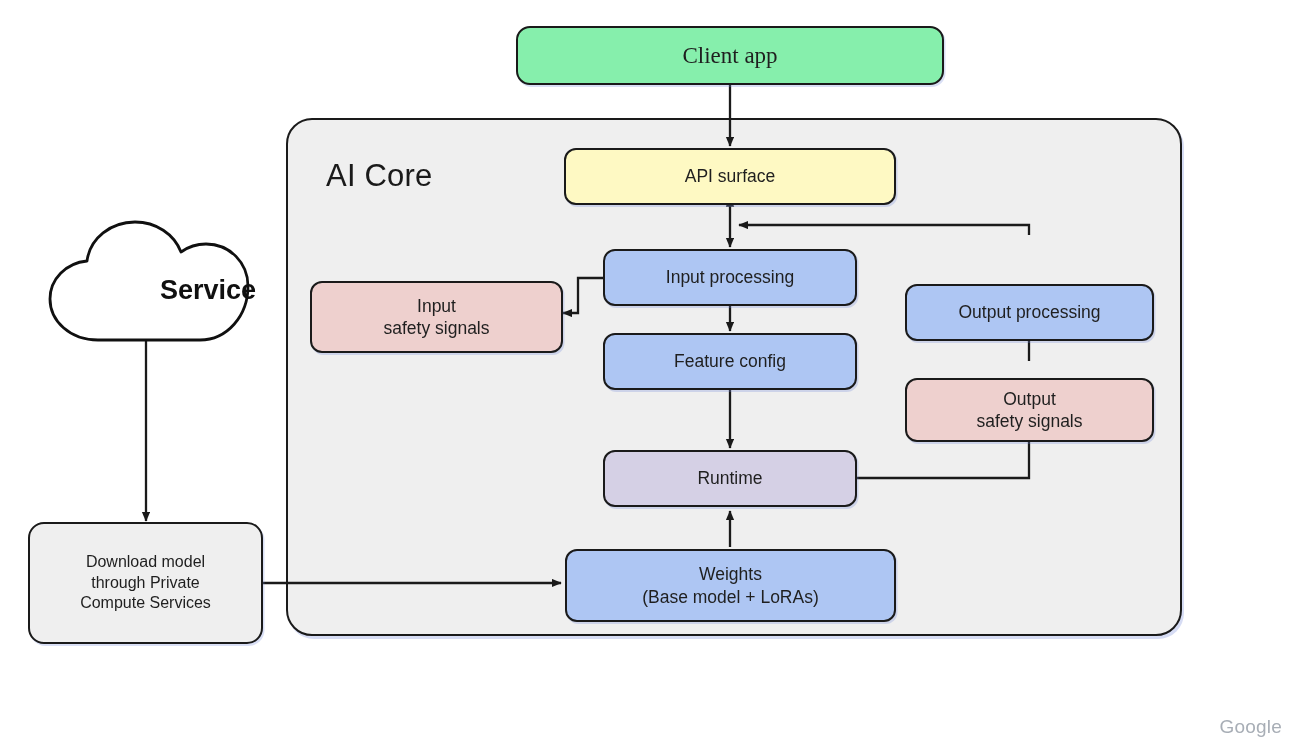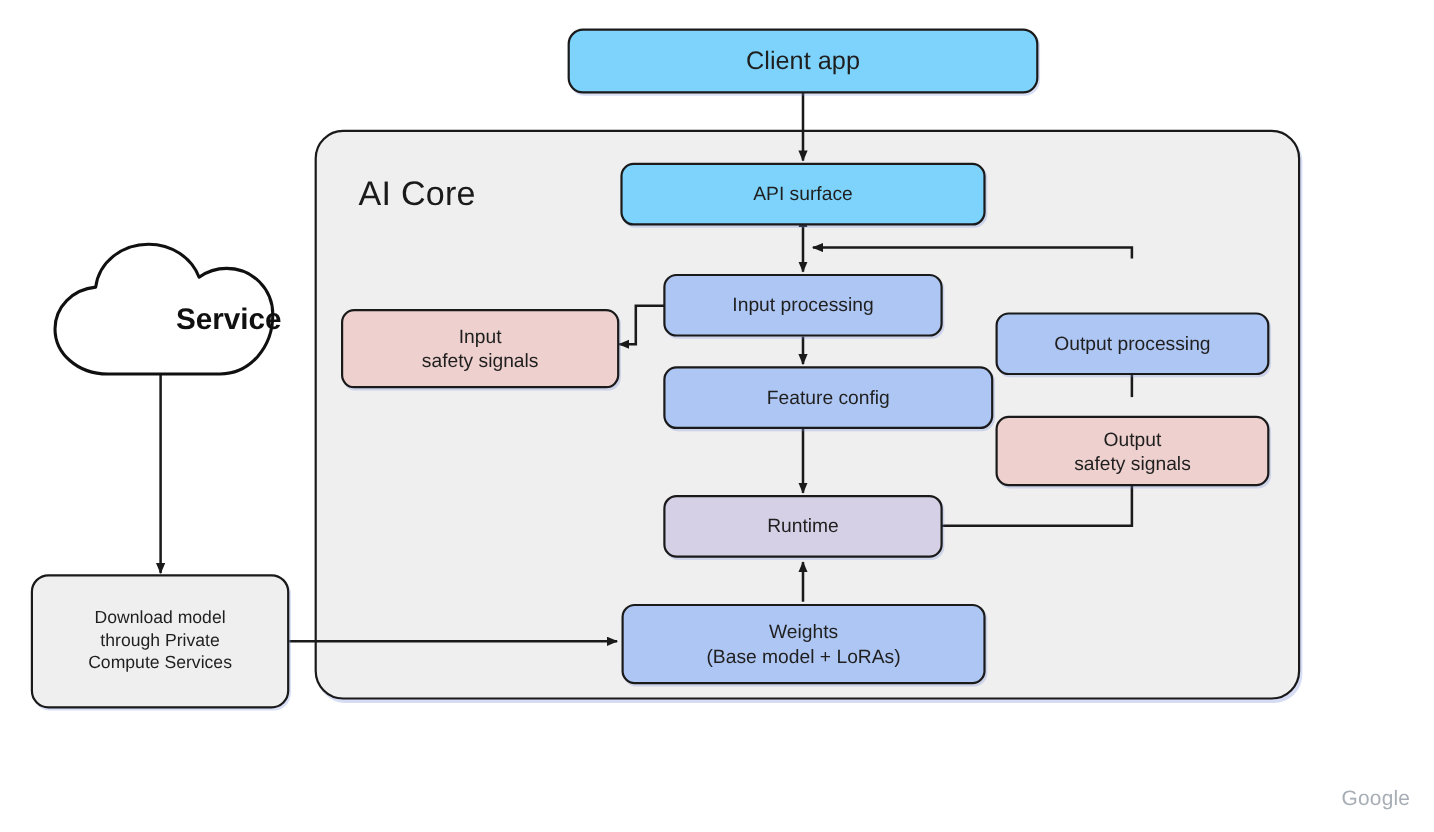--- a/index.html
+++ b/index.html
@@ -76,22 +76,22 @@
 
   .node.big {
     font-size: 23px;
     border-radius: 14px;
   }
   .node.small {
     font-size: 16px;
   }
 
   
-  .fill-cream    { background: #7dd3fc; }
-  .fill-green    { background: #7dd3fc; }
+  .fill-cream    { background: #86efac; font-family: Liberation Serif, serif; }
+  .fill-green    { background: #fef9c3; }
   .fill-blue     { background: #aec6f3; }
   .fill-pink     { background: #eed0ce; }
   .fill-lavender { background: #d5d0e5; }
   .fill-grey     { background: #efefef; }
 
   
   .cloud {
     position: absolute;
     z-index: 3;
   }
@@ -183,21 +183,21 @@
 
   <div class="node fill-blue" style="left:603px; top:249px; width:254px; height:57px;">
     <span>Input processing</span>
   </div>
 
   <div class="node fill-pink" style="left:310px; top:281px; width:253px; height:72px;">
     <span>Input
 safety signals</span>
   </div>
 
-  <div class="node fill-blue" style="left:603px; top:333px; width:300px; height:57px;">
+  <div class="node fill-blue" style="left:603px; top:333px; width:254px; height:57px;">
     <span>Feature config</span>
   </div>
 
   <div class="node fill-blue" style="left:565px; top:549px; width:331px; height:73px;">
     <span>Weights
 (Base model + LoRAs)</span>
   </div>
 
   <div class="node fill-lavender" style="left:603px; top:450px; width:254px; height:57px;">
     <span>Runtime</span>

